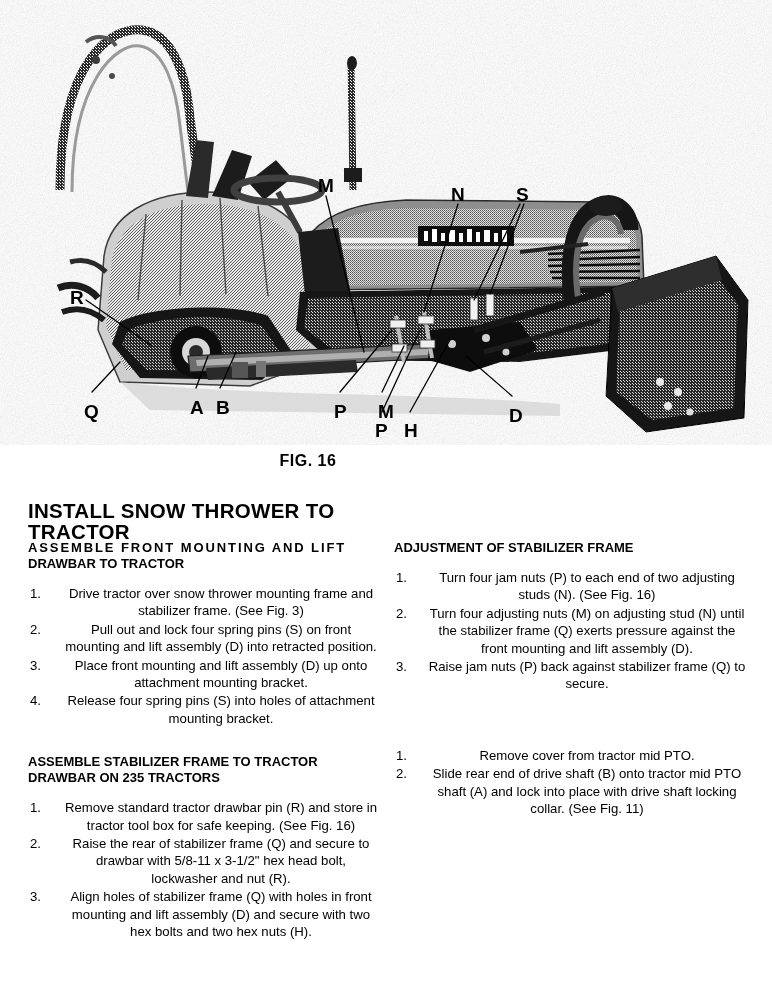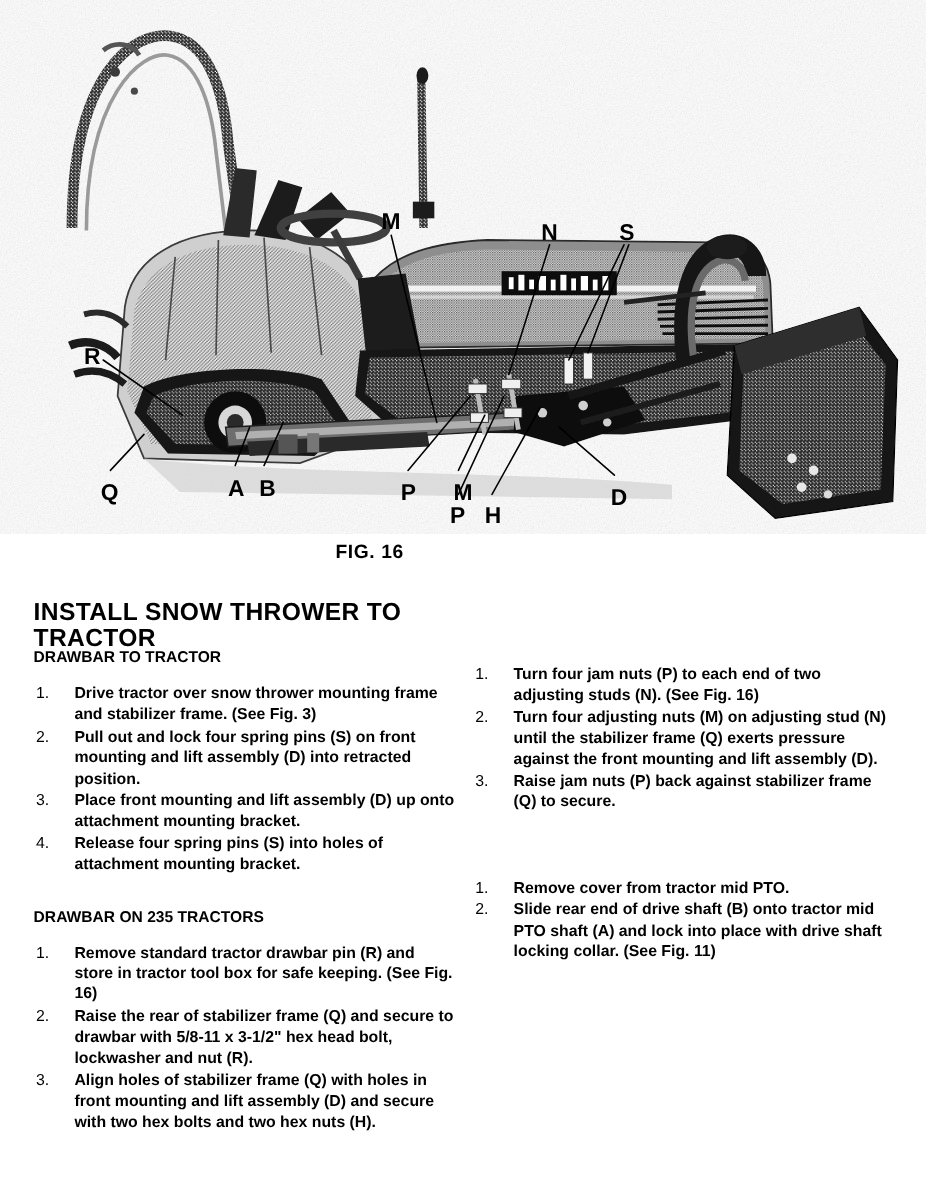--- a/index.html
+++ b/index.html
@@ -124,21 +124,21 @@
     display: block;
     text-align: justify;
     text-justify: inter-word;
   }
   ol.steps > li .txt::after {
     content: "";
     display: inline-block;
     width: 100%;
   }
   
-  ol.steps > li.nojustify .txt { text-align: left; font-weight: bold; }
+  ol.steps > li.nojustify .txt { text-align: center; }
   ol.steps > li.nojustify .txt::after { content: none; }
 
   .gap-sm { height: 13px; }
   .gap-md { height: 26px; }
   .gap-lg { height: 40px; }
 </style>
 </head>
 <body>
 
 <div id="figure-area">
@@ -345,20 +345,21 @@
   <span>INSTALL SNOW THROWER TO</span><br>
   <span>TRACTOR</span>
 </h1>
 
 <div id="columns">
 
   <div class="col" id="col-left">
 
     <div class="section">
       <h2 class="sec-head">
+        <span class="l1">ASSEMBLE FRONT MOUNTING AND LIFT</span>
         <span class="l2">DRAWBAR TO TRACTOR</span>
       </h2>
       <div class="gap-sm"></div>
       <ol class="steps">
         <li class="nojustify">
           <span class="num">1.</span>
           <span class="txt">Drive tractor over snow thrower mounting frame and stabilizer frame.  (See Fig. 3)</span>
         </li>
         <li class="nojustify">
           <span class="num">2.</span>
@@ -372,20 +373,21 @@
           <span class="num">4.</span>
           <span class="txt">Release four spring pins (S) into holes of attachment mounting bracket.</span>
         </li>
       </ol>
     </div>
 
     <div class="gap-md"></div>
 
     <div class="section">
       <h2 class="sec-head tight">
+        <span class="l1">ASSEMBLE STABILIZER FRAME TO TRACTOR</span>
         <span class="l2">DRAWBAR ON 235 TRACTORS</span>
       </h2>
       <div class="gap-sm"></div>
       <ol class="steps">
         <li class="nojustify">
           <span class="num">1.</span>
           <span class="txt">Remove standard tractor drawbar pin (R) and store in tractor tool box for safe keeping.  (See Fig. 16)</span>
         </li>
         <li class="nojustify">
           <span class="num">2.</span>
@@ -395,20 +397,23 @@
           <span class="num">3.</span>
           <span class="txt">Align holes of stabilizer frame (Q) with holes in front mounting and lift assembly (D) and secure with two hex bolts and two hex nuts (H).</span>
         </li>
       </ol>
     </div>
   </div>
 
   <div class="col" id="col-right">
 
     <div class="section">
+      <h2 class="sec-head tight">
+        <span class="l1">ADJUSTMENT OF STABILIZER FRAME</span>
+      </h2>
       <div class="gap-sm"></div>
       <ol class="steps">
         <li class="nojustify">
           <span class="num">1.</span>
           <span class="txt">Turn four jam nuts (P) to each end of two adjusting studs (N).  (See Fig. 16)</span>
         </li>
         <li class="nojustify">
           <span class="num">2.</span>
           <span class="txt">Turn four adjusting nuts (M) on adjusting stud (N) until the stabilizer frame (Q) exerts pressure against the front mounting and lift assembly (D).</span>
         </li>

